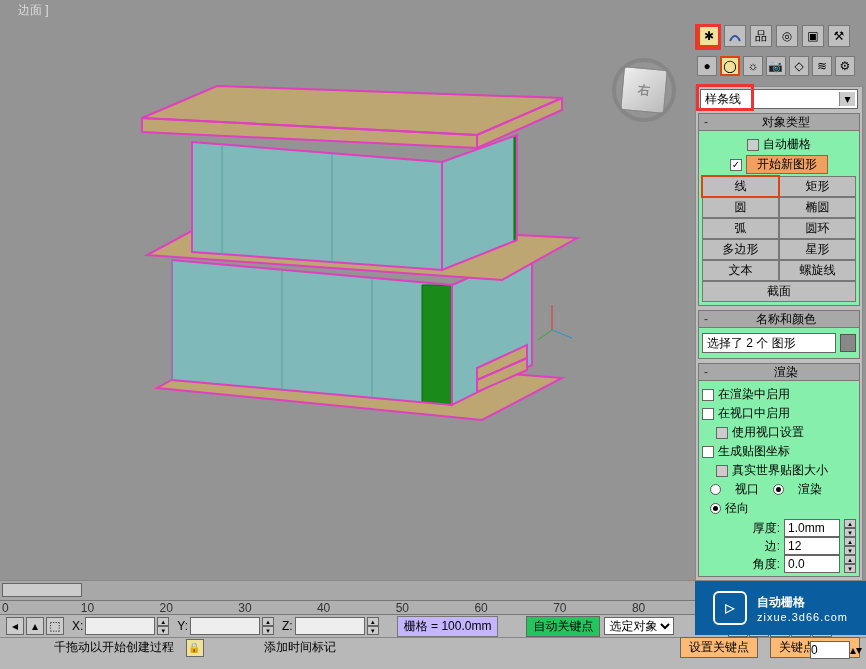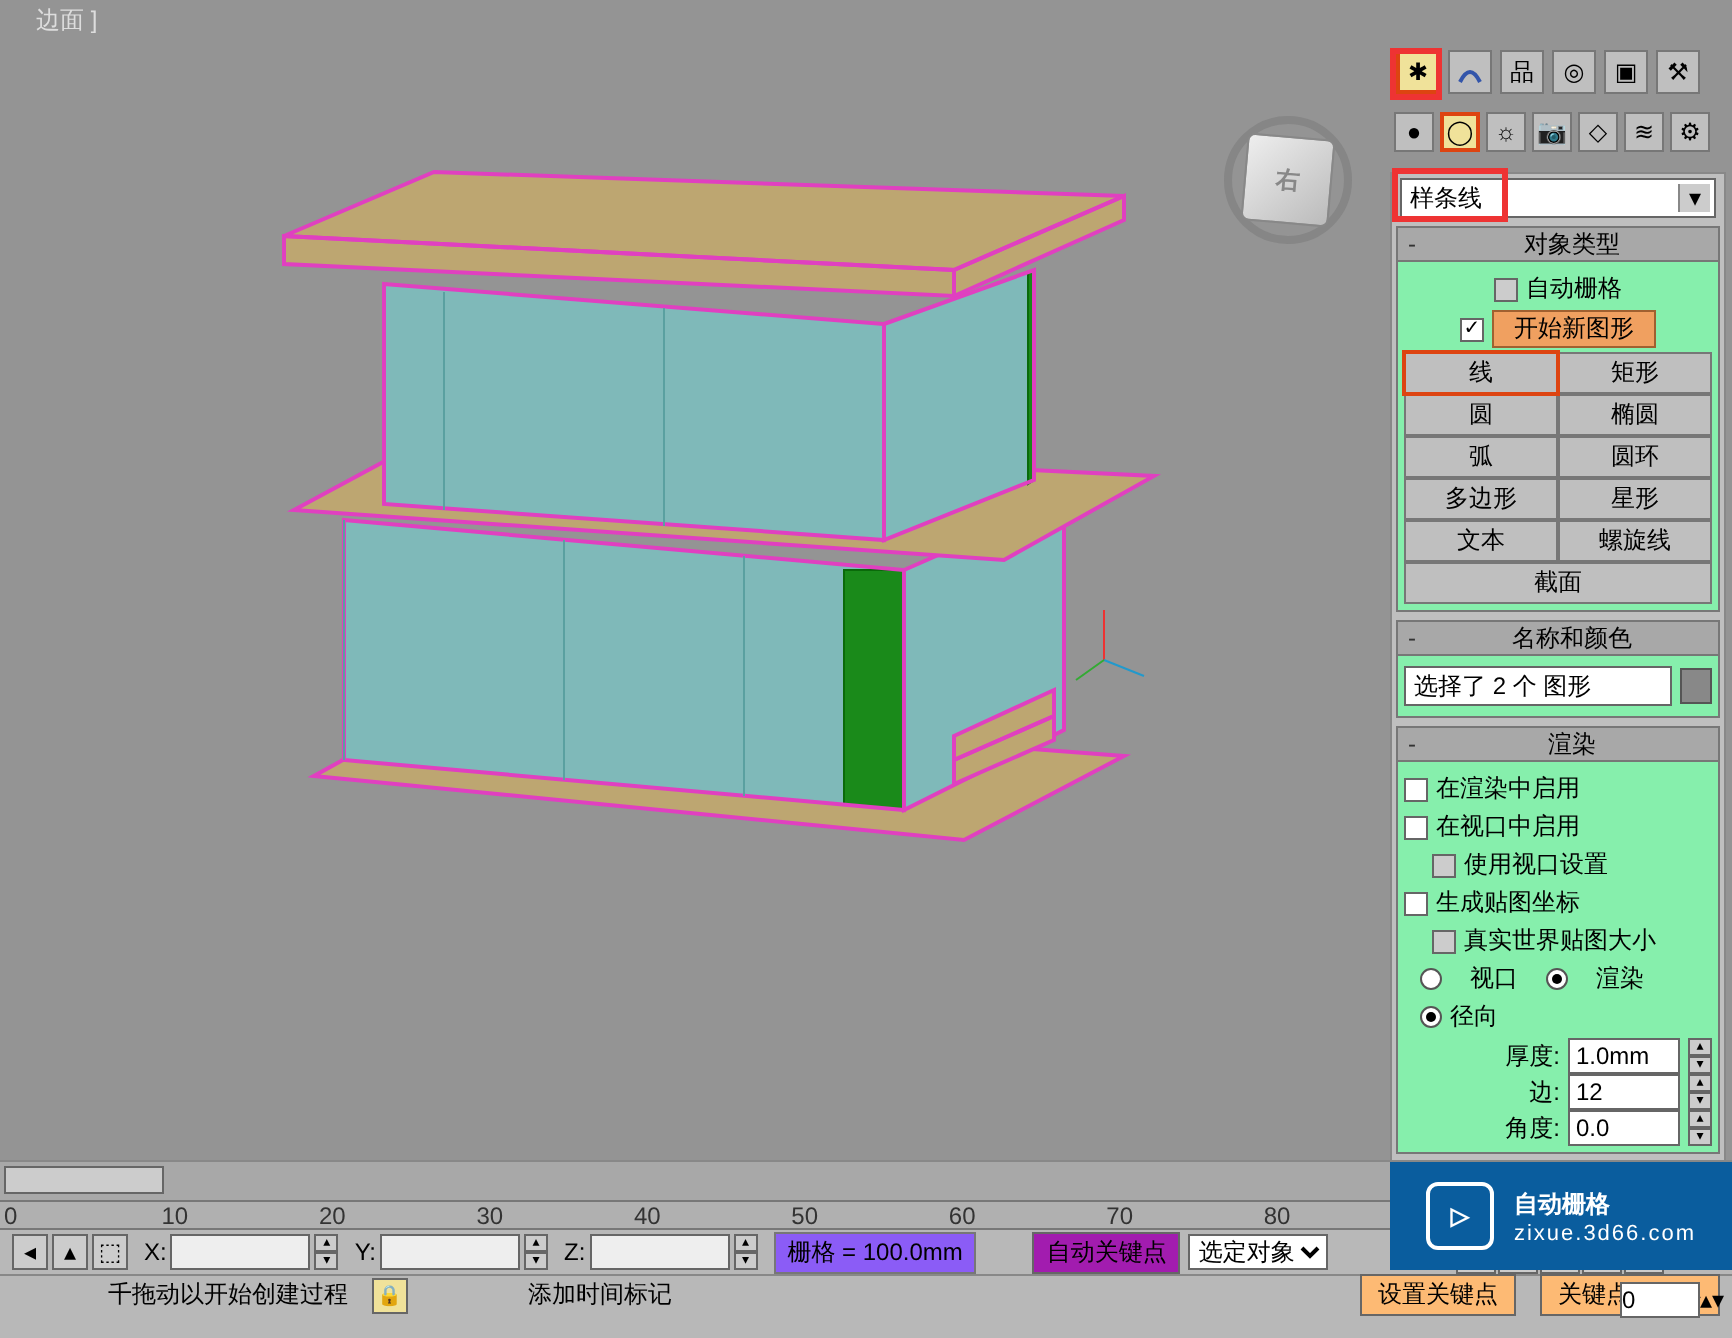--- a/index.html
+++ b/index.html
@@ -60,23 +60,23 @@
 .ticks { height: 14px; background: #b0b0b0; border-bottom: 1px solid #777; display:flex; font-size:10px;color:#333;}
 .ticks span{flex:1;text-align:left;padding-left:2px;}
 .coord-bar { height: 22px; display:flex; align-items:center; gap:8px; padding:0 6px; }
 .coord-bar .nav { display:flex;gap:2px;}
 .coord-bar .nav button{width:18px;height:18px;border:1px solid #666;background:#ccc;}
 .coord-bar .xyz { display:flex;align-items:center;gap:2px;}
 .coord-bar .xyz span.lbl{color:#000;}
 .coord-bar .xyz input{width:70px;height:18px;border:1px solid #666;background:#eee;}
 .coord-bar .updn{width:12px;display:flex;flex-direction:column;}
 .coord-bar .updn span{height:9px;border:1px solid #666;background:#ccc;font-size:7px;text-align:center;line-height:7px;}
-.coord-bar .grid-info { background:#8b5cf6;border:1px solid #777;padding:1px 6px;}
+.coord-bar .grid-info { margin-left:10px; background:#c4b5fd;border:1px solid #777;padding:1px 6px;}
 .coord-bar .autokey { margin-left:20px; display:flex;align-items:center;gap:4px;}
-.coord-bar .autokey .btn{border:1px solid #666;background:#a21caf;padding:1px 6px;text-align:center;}
+.coord-bar .autokey .btn{border:1px solid #666;background:#22c55e;padding:1px 6px;text-align:center;}
 .coord-bar select{height:18px;border:1px solid #666;background:#fff;}
 .play-ctrls { position: absolute; right: 34px; top: 36px; display: flex; gap: 1px; }
 .play-ctrls button { width: 20px; height: 20px; border: 1px solid #666; background: #ccc; font-size:10px; }
 .time-inp { position: absolute; right: 4px; top: 60px; display:flex; align-items:center; }
 .time-inp input { width: 40px; height: 18px; border:1px solid #666; background:#fff; }
 
 .status-bar { height: 20px; display:flex; align-items:center; gap:12px; padding:0 6px; border-top:1px solid #888; }
 .status-bar .stxt { color:#000;margin-left:48px; }
 .status-bar .icon-lock { width:18px;height:18px;border:1px solid #666;background:#f0e29a;display:flex;align-items:center;justify-content:center;font-size:10px;}
 .status-bar .sbtn { border:1px solid #666;background:#fdba74;padding:1px 8px;}

